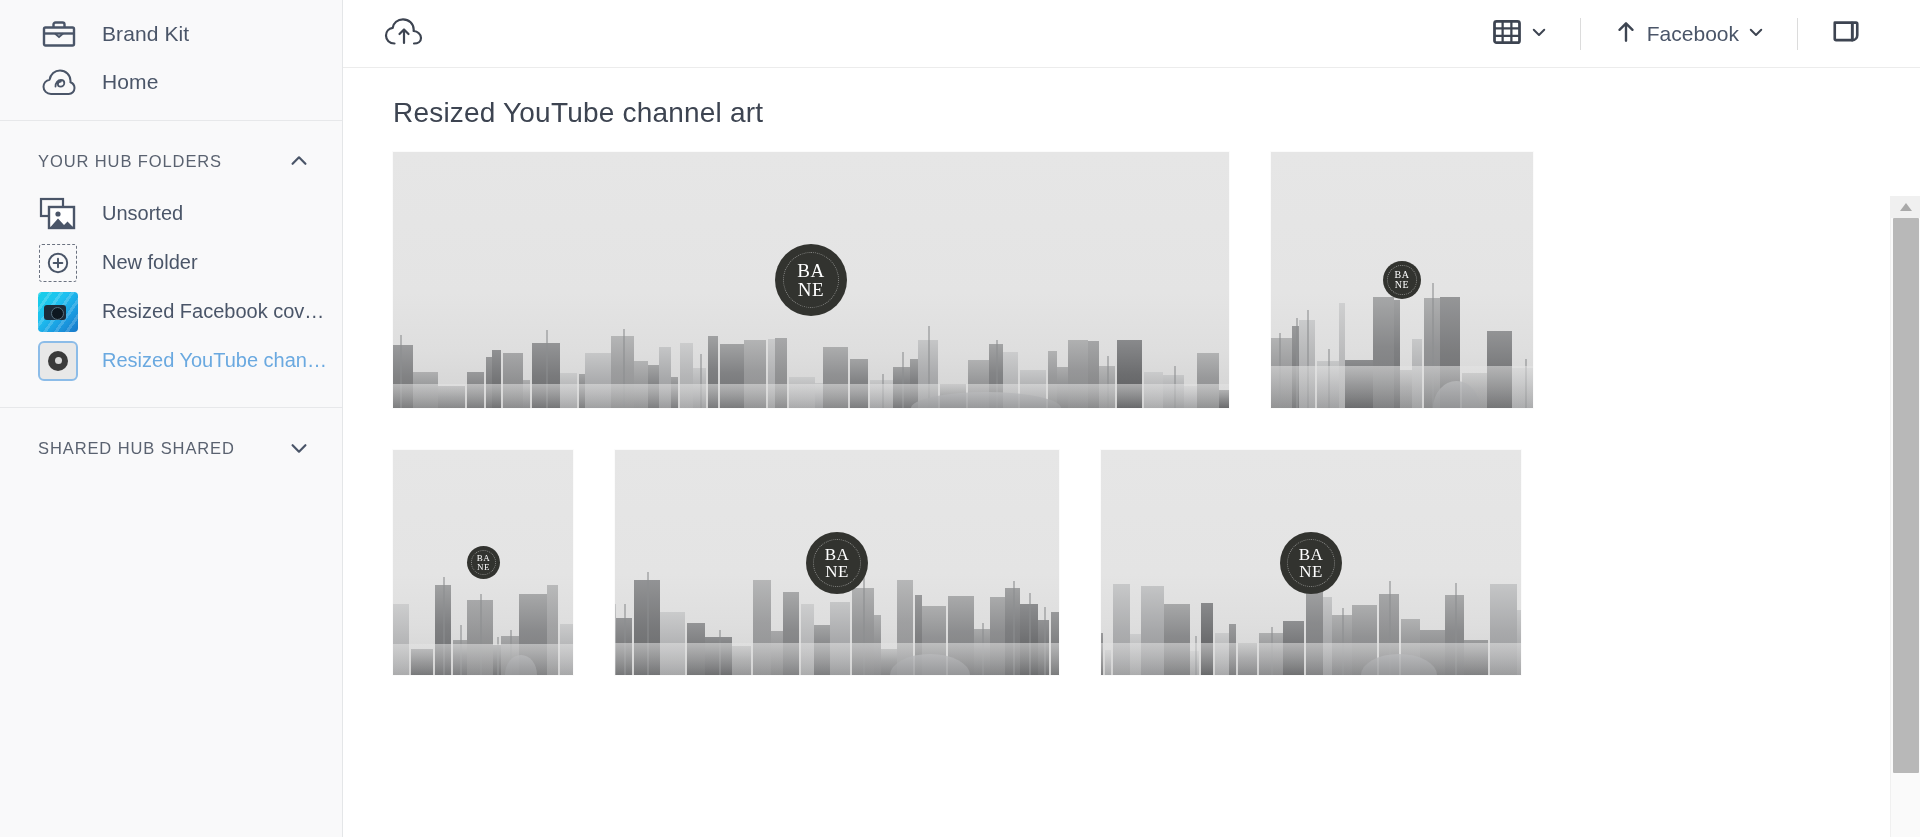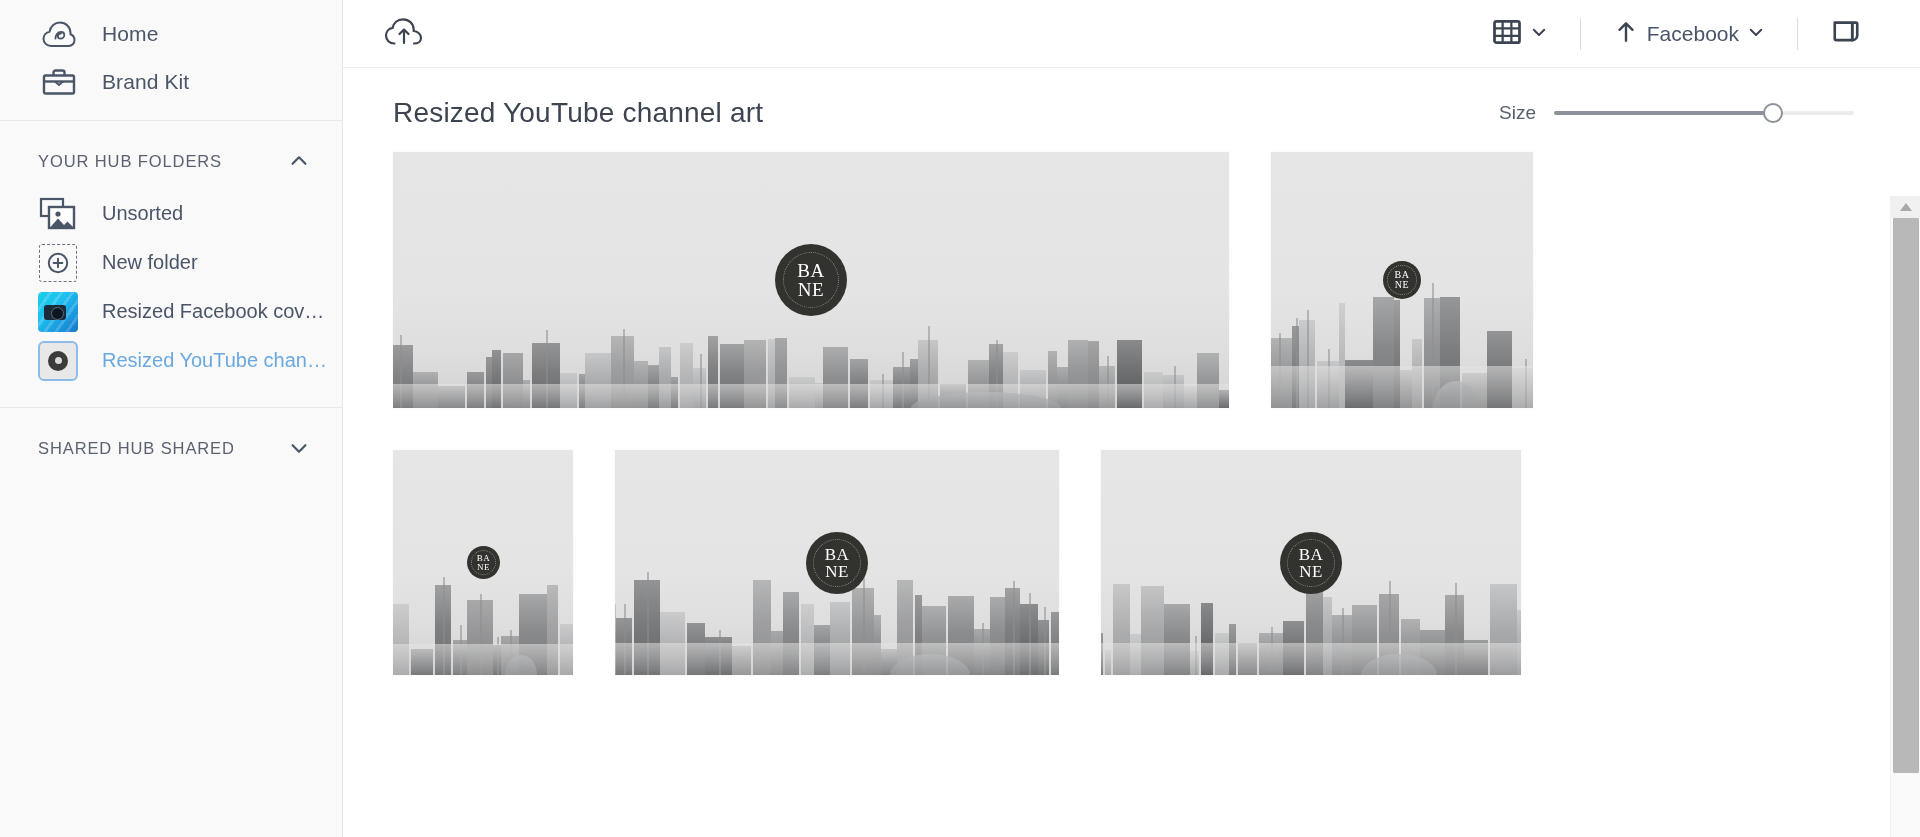--- a/index.html
+++ b/index.html
@@ -205,36 +205,36 @@
 <body>
 
 <div class="app">
 
   <aside class="sidebar">
 
     <div class="nav-top">
       <div class="nav-row">
         <span class="ico">
           <svg width="34" height="30" viewBox="0 0 34 30" fill="none">
-            <path d="M9 27c-4.2 0-7.5-3.2-7.5-7.2 0-3.6 2.6-6.6 6.1-7.1C8.4 7.4 12.8 3.4 18 3.4c5.8 0 10.5 4.6 10.5 10.3 0 .5 0 1-.1 1.5 2.4.9 4.1 3.2 4.1 5.9 0 3.3-2.5 5.9-5.8 5.9H9z" stroke="#4a5568" stroke-width="2" stroke-linejoin="round"></path>
-            <path d="M13.5 19.5c0-3.5 2.4-6.5 5.4-6.5 2 0 3.4 1.3 3.4 3.1 0 2.1-1.7 3.6-3.7 3.6-1.6 0-2.7-1-2.7-2.4 0-1.6 1.3-2.8 2.9-2.8" stroke="#4a5568" stroke-width="1.8" stroke-linecap="round"></path>
-          </svg>
-        </span>
-        <span class="lbl">Home</span>
-      </div>
-      <div class="nav-row">
-        <span class="ico">
-          <svg width="34" height="30" viewBox="0 0 34 30" fill="none">
             <rect x="2" y="8.5" width="30" height="18" rx="1.5" stroke="#4a5568" stroke-width="2.4"></rect>
             <path d="M11.5 8.5V5.5a2 2 0 012-2h7a2 2 0 012 2v3" stroke="#4a5568" stroke-width="2.4" stroke-linejoin="round"></path>
             <path d="M2 14.5h30" stroke="#4a5568" stroke-width="2.4"></path>
             <path d="M13 14.5l4 3.5 4-3.5" stroke="#4a5568" stroke-width="2"></path>
           </svg>
         </span>
         <span class="lbl">Brand Kit</span>
+      </div>
+      <div class="nav-row">
+        <span class="ico">
+          <svg width="34" height="30" viewBox="0 0 34 30" fill="none">
+            <path d="M9 27c-4.2 0-7.5-3.2-7.5-7.2 0-3.6 2.6-6.6 6.1-7.1C8.4 7.4 12.8 3.4 18 3.4c5.8 0 10.5 4.6 10.5 10.3 0 .5 0 1-.1 1.5 2.4.9 4.1 3.2 4.1 5.9 0 3.3-2.5 5.9-5.8 5.9H9z" stroke="#4a5568" stroke-width="2" stroke-linejoin="round"></path>
+            <path d="M13.5 19.5c0-3.5 2.4-6.5 5.4-6.5 2 0 3.4 1.3 3.4 3.1 0 2.1-1.7 3.6-3.7 3.6-1.6 0-2.7-1-2.7-2.4 0-1.6 1.3-2.8 2.9-2.8" stroke="#4a5568" stroke-width="1.8" stroke-linecap="round"></path>
+          </svg>
+        </span>
+        <span class="lbl">Home</span>
       </div>
     </div>
 
     <div class="section">
       <div class="section-hd">
         <span class="t">YOUR HUB FOLDERS</span>
         <span>
           <svg class="chev" viewBox="0 0 24 24" fill="none">
             <path d="M5 15l7-7 7 7" stroke="#4a5568" stroke-width="2.4" stroke-linecap="round" stroke-linejoin="round"></path>
           </svg>
@@ -355,28 +355,20 @@
           </span>
         </div>
       </div>
     </div>
 
     <div class="content">
 
       <div class="head-row">
         <h1 class="page-title">Resized YouTube channel art</h1>
         <div class="spacer"></div>
-        <div class="size-wrap">
-          <span class="size-lbl">Size</span>
-          <div class="slider" id="size-slider">
-            <div class="track-bg"></div>
-            <div class="track-fill" id="slider-fill" style="width: 73%;"></div>
-            <div class="knob" id="slider-knob" style="left: 73%;"></div>
-          </div>
-        </div>
       </div>
 
       <div class="grid-area">
         <div class="row row1">
           <div class="card" id="card-0" style="width: 836px; height: 256px;">
               <div class="sky"></div>
               <div class="city" style="height: 72px;">
                 <div class="bldg dk" style="left: -6px; width: 26px; height: 63px; opacity: 0.79;"></div>
                 <div class="spire" style="left: 7px; height: 73px; opacity: 0.55;"></div>
                 <div class="bldg" style="left: 20px; width: 25px; height: 36px; opacity: 0.73;"></div>

